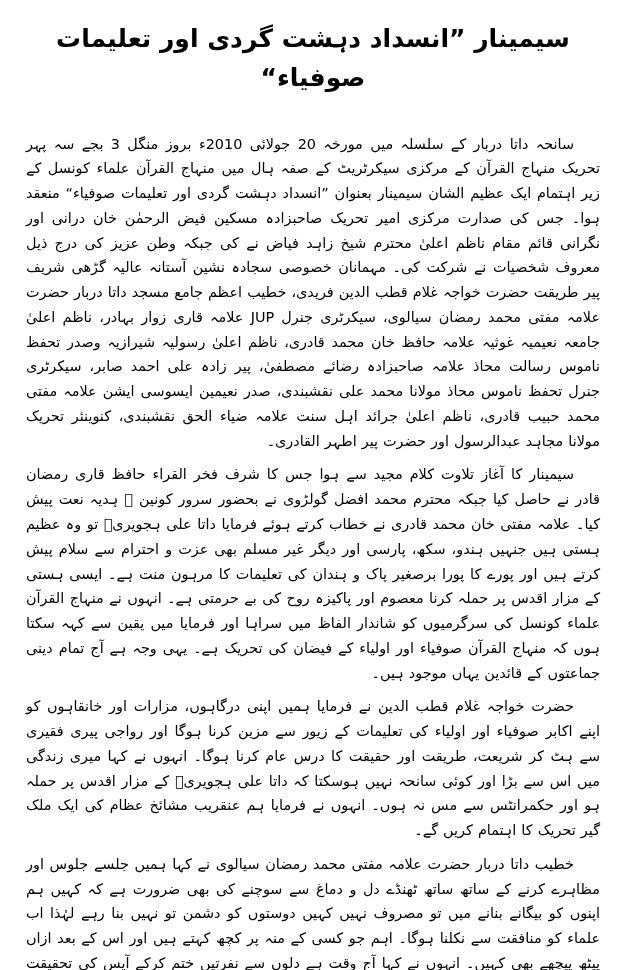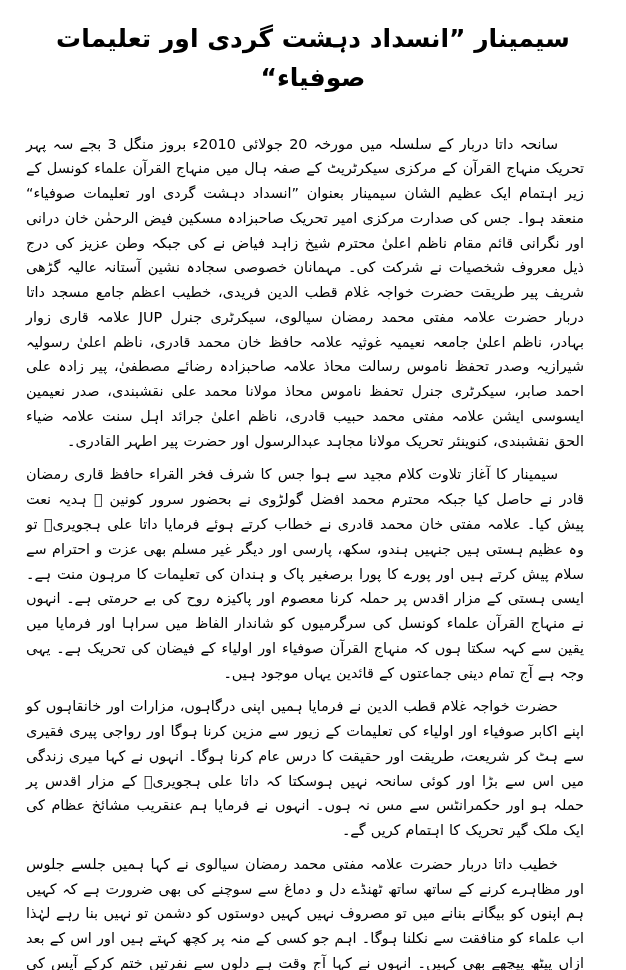--- a/index.html
+++ b/index.html
@@ -42,21 +42,21 @@
   .body-block {
     margin-top: 34px;
     direction: rtl;
   }
   .para {
     font-size: 14.4px;
     line-height: 1.72;
     text-align: justify;
     text-align-last: right;
     direction: rtl;
-    margin: 0 16px 4px 0;
+    margin: 0 0 4px 0;
     word-spacing: 0.5px;
   }
   .para.indented {
     text-indent: 26px;
   }
   .para-gap {
     margin-top: 9px;
   }
 </style>
 </head>

